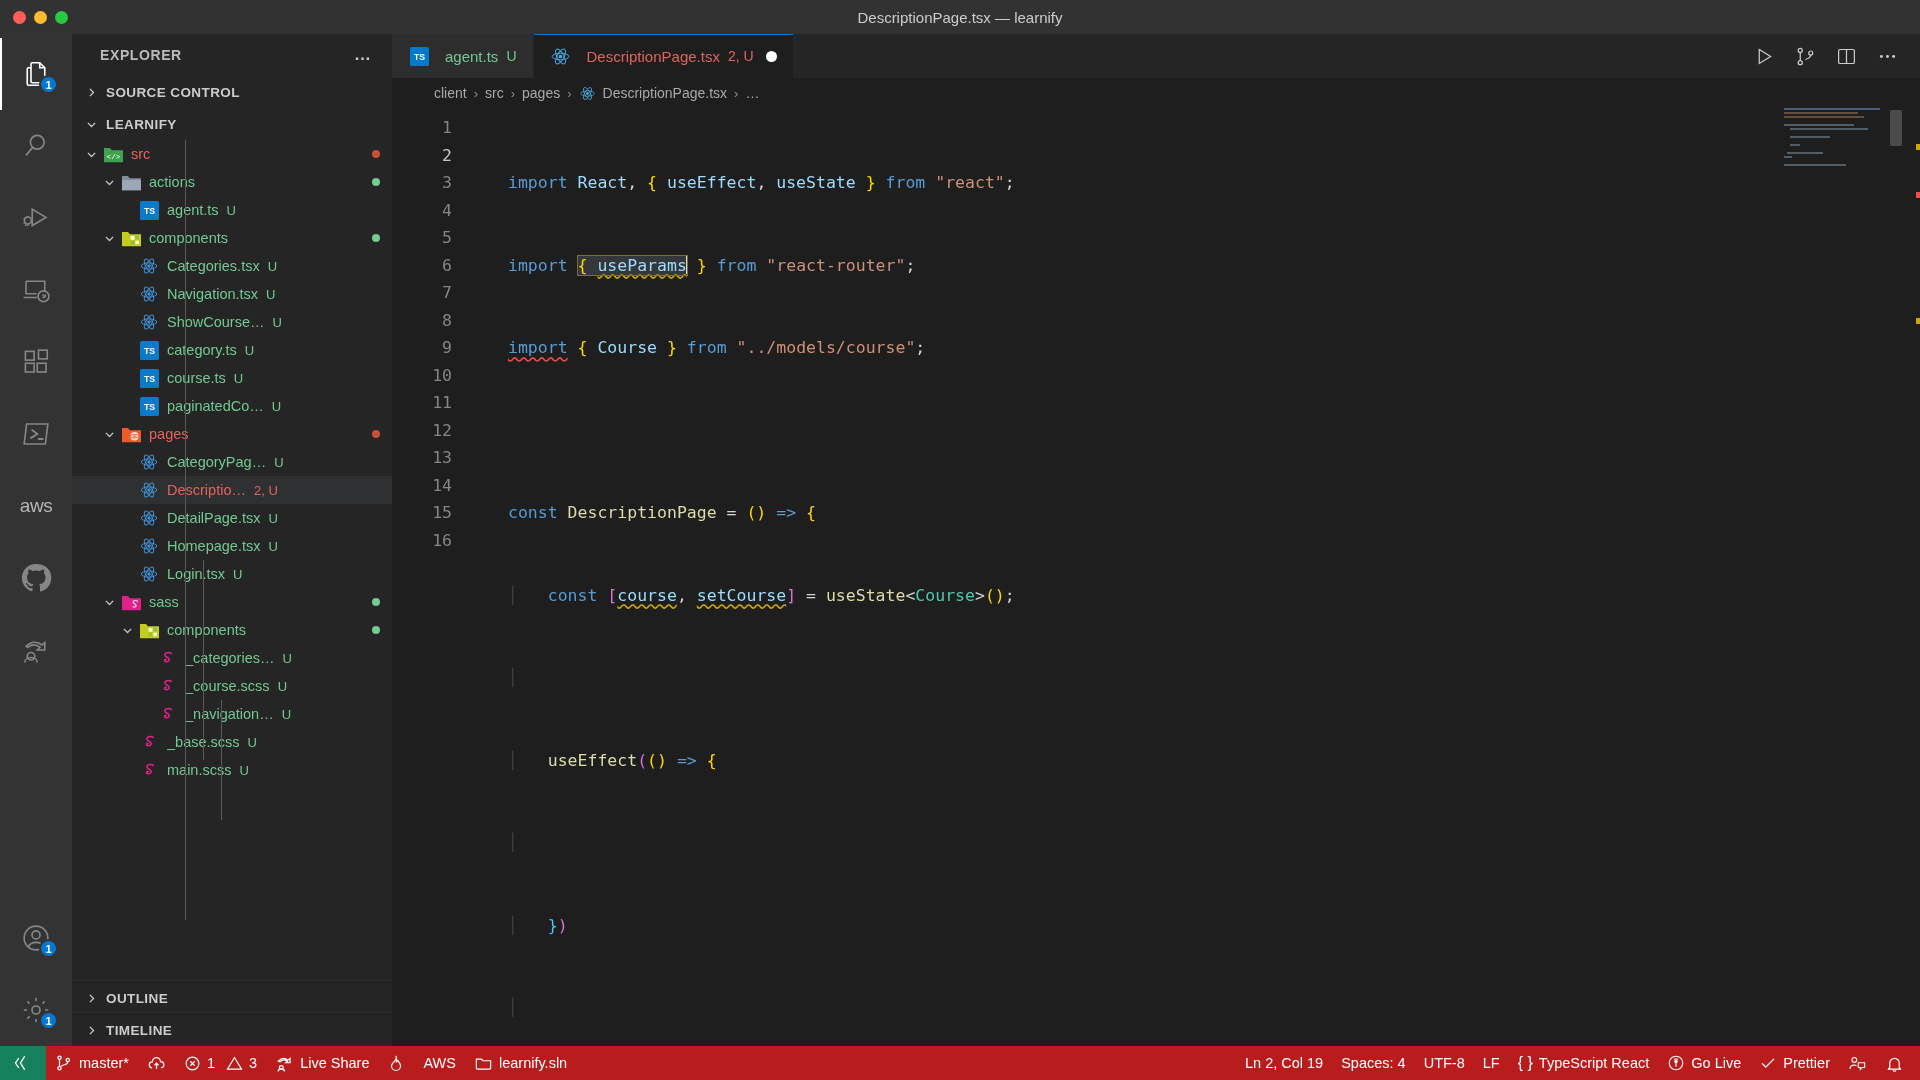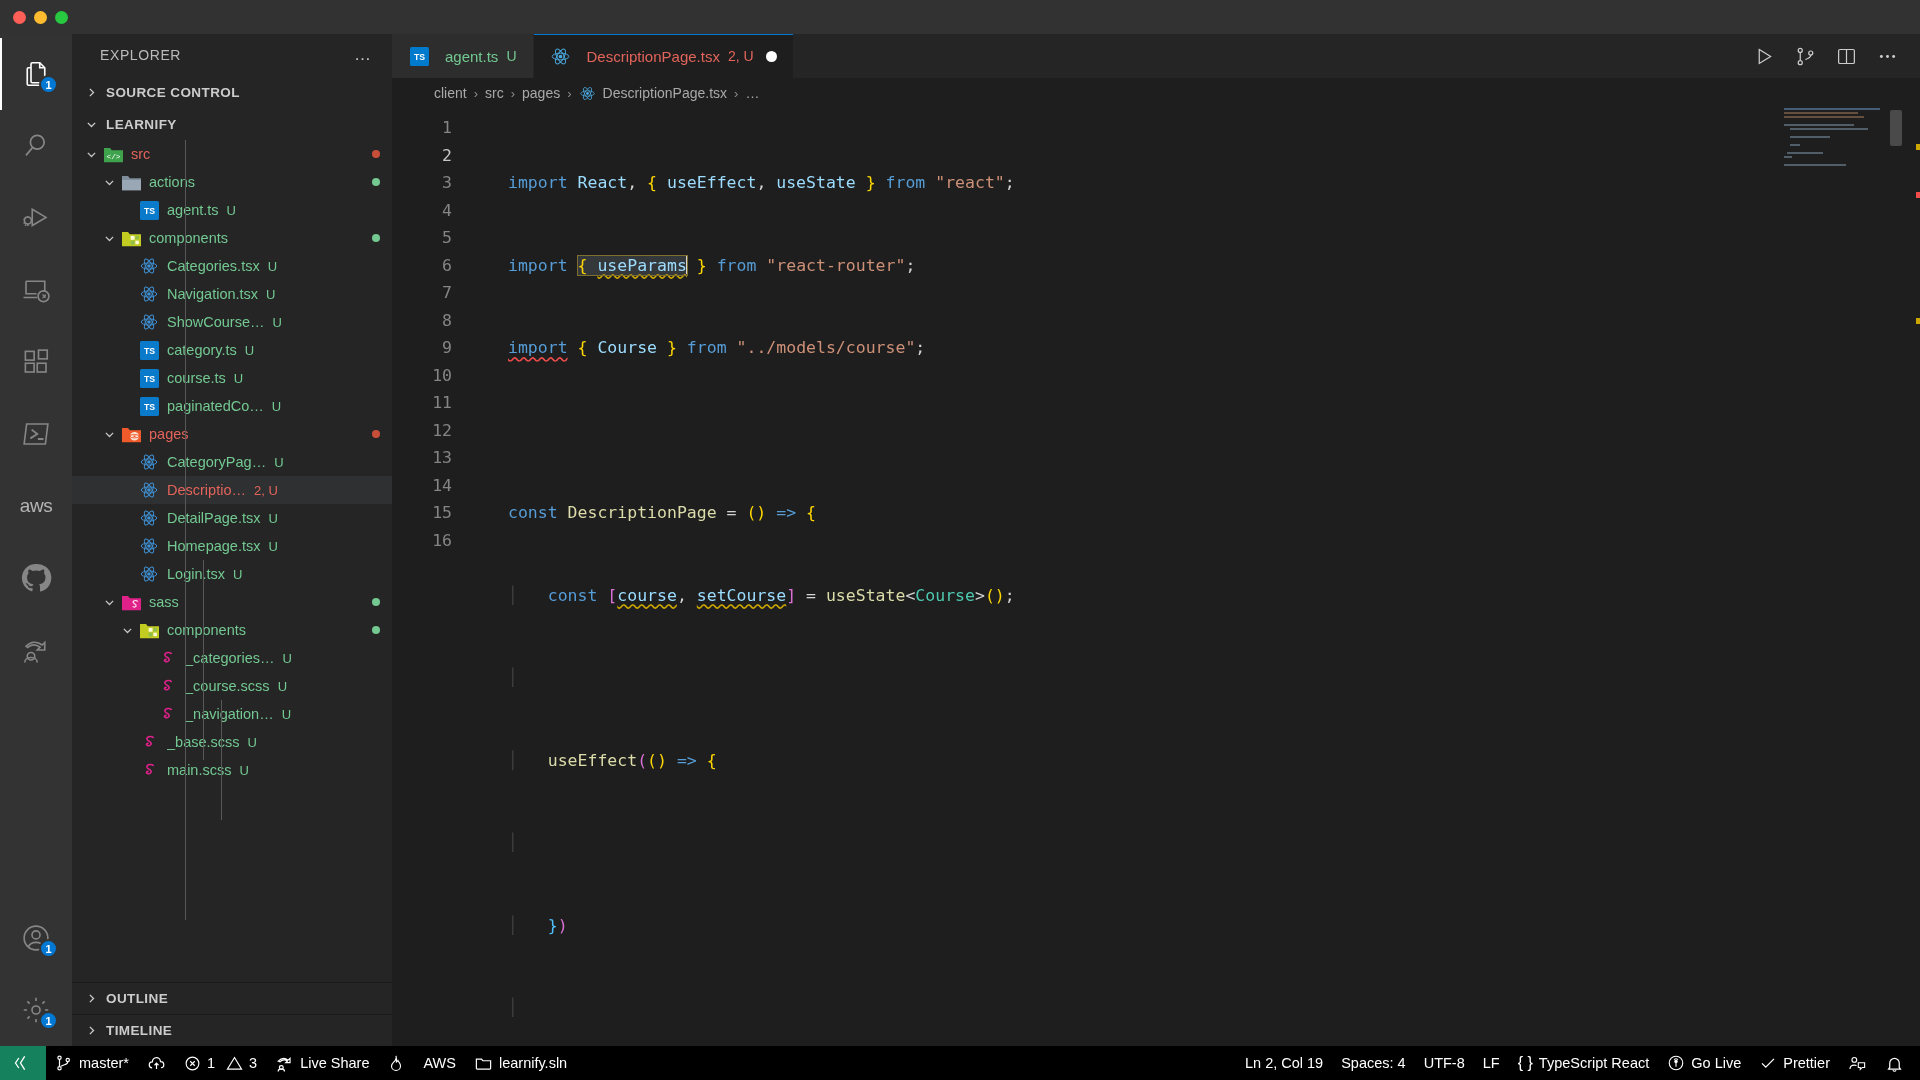--- a/index.html
+++ b/index.html
@@ -55,20 +55,21 @@
 
   
   .sidebar {
     width: 320px; flex: 0 0 320px; background: #252526;
     display: flex; flex-direction: column; min-height: 0;
   }
   .sb-header {
     height: 42px; display: flex; align-items: center; justify-content: space-between;
     padding: 0 20px 0 28px; color: #bbbbbb; font-size: 14px; letter-spacing: 0.6px;
     flex: 0 0 42px;
+    font-weight: bold;
   }
   .sb-dots { font-size: 17px; color: #cccccc; letter-spacing: 1px; }
   .sb-section {
     height: 32px; display: flex; align-items: center; gap: 6px;
     padding-left: 10px; color: #cccccc; font-size: 13.5px; font-weight: bold;
     letter-spacing: 0.4px; flex: 0 0 32px;
   }
   .chev { width: 18px; display:inline-flex; align-items:center; justify-content:center; color:#cccccc; }
   .tree { flex: 1 1 auto; overflow: hidden; position: relative; }
   .row {
@@ -147,39 +148,40 @@
   .selbox { background: rgba(58,61,65,0.85); outline: 1px solid #7f6f2e; }
   .caret { display:inline-block; width:2px; height:19px; background:#d4d4d4; vertical-align:-3px; margin:0 -1px; }
 
   .minimap { position: absolute; top: 0; right: 16px; width: 120px; height: 100%; }
   .mm-line { height: 2px; margin-bottom: 2px; opacity: .65; }
   .scroll-slider { position:absolute; right:2px; top:2px; width:12px; height:36px; background:#4a4a4a; border-radius:2px;}
   .deco-marker { position:absolute; right:0; width:4px; height:6px; }
 
   
   .statusbar {
-    height: 34px; flex: 0 0 34px; background: #000000; display: flex; align-items: center;
+    height: 34px; flex: 0 0 34px; background: #b91c1c; display: flex; align-items: center;
     color: #ffffff; font-size: 14.5px;
   }
   .sb-remote { background: #16825d; height:34px; display:flex; align-items:center; padding: 0 13px; }
   .si { display: flex; align-items: center; gap: 6px; padding: 0 9px; height: 34px; }
   .si-right { margin-left: auto; }
   svg { display: block; }
 </style>
 </head>
 <body>
 
 <div class="app">
 
   <div class="titlebar">
     <div class="traffic">
       <div class="dot red"></div>
       <div class="dot yellow"></div>
       <div class="dot green"></div>
     </div>
+    <div class="title-text">DescriptionPage.tsx — learnify</div>
   </div>
 
   <div class="body">
 
     <div class="activitybar">
 
       <div class="act-item active">
         <span>
           <svg width="30" height="30" viewBox="0 0 24 24" fill="none" stroke="currentColor" stroke-width="1.3">
             <path d="M9 3h6l4 4v11a1 1 0 0 1-1 1H9a1 1 0 0 1-1-1V4a1 1 0 0 1 1-1z"></path>

